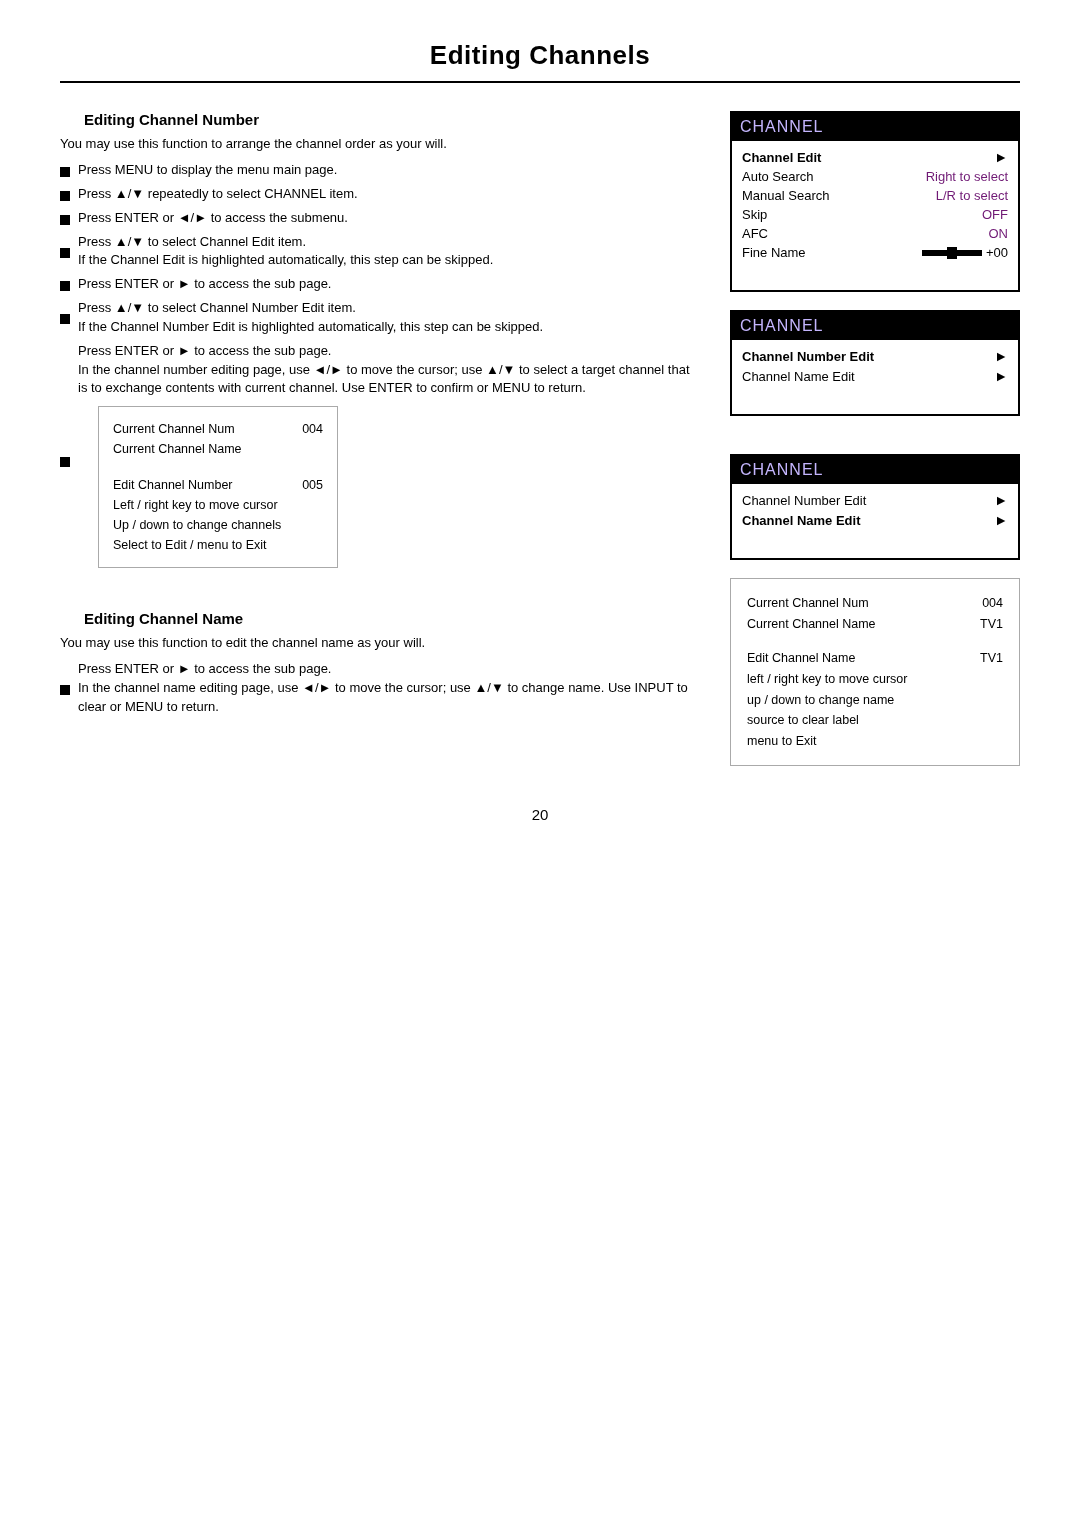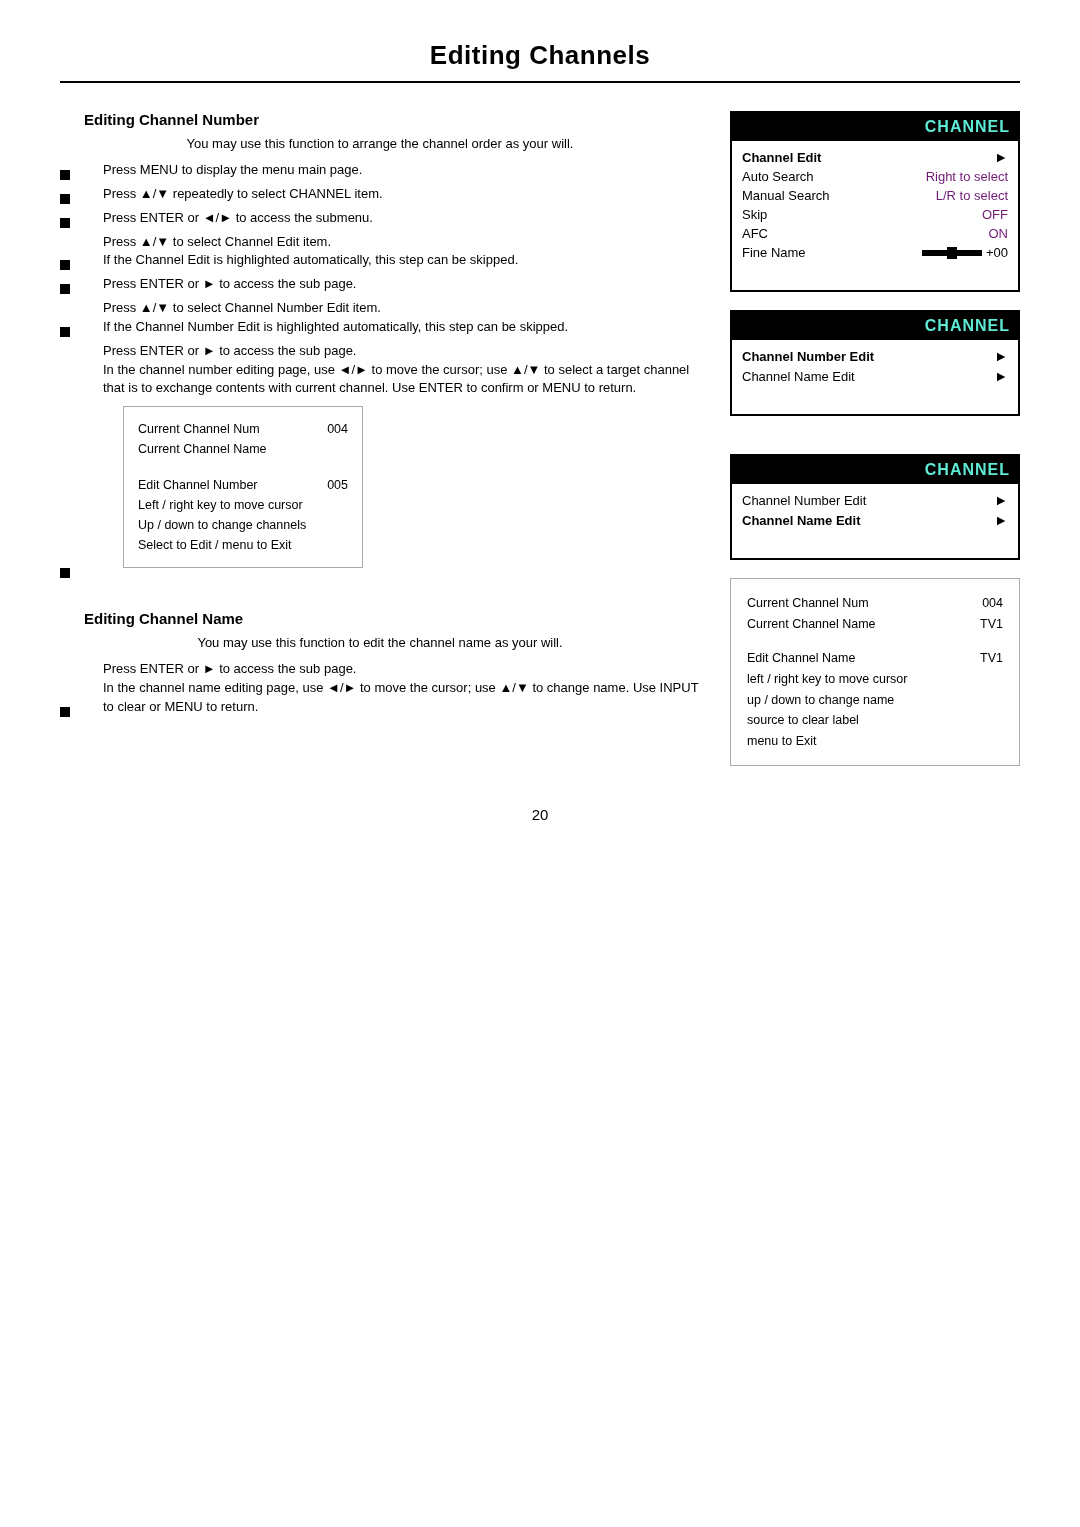--- a/index.html
+++ b/index.html
@@ -46,37 +46,35 @@
     .section-heading {
       font-size: 15px;
       font-weight: bold;
       margin-bottom: 8px;
       margin-left: 24px;
     }
 
     .section-intro {
       font-size: 13px;
       margin-bottom: 10px;
-      text-align: center;
     }
 
     
     ul.bullet-list {
       list-style: none;
       padding: 0;
       margin-bottom: 10px;
     }
 
     ul.bullet-list li {
       display: flex;
-      align-items: flex-end;
+      align-items: center;
       margin-bottom: 5px;
       font-size: 13px;
       line-height: 1.45;
-      gap: 25px;
     }
 
     ul.bullet-list li .bullet-sq {
       display: inline-block;
       width: 10px;
       height: 10px;
       background: #000;
       margin-right: 8px;
       margin-top: 3px;
       flex-shrink: 0;
@@ -88,24 +86,24 @@
 
     
     .channel-box {
       border: 2px solid #000;
       margin-bottom: 18px;
       font-size: 13px;
     }
 
     .channel-box-header {
       background: #000;
-      color: #5eead4;
-      text-align: right;
+      color: #c4b5fd;
+      text-align: left;
       font-size: 16px;
-      font-weight: bold;
+      font-weight: normal;
       padding: 5px 8px;
       letter-spacing: 1px;
     }
 
     .channel-box-body {
       padding: 6px 10px 28px 10px;
     }
 
     .channel-row {
       display: flex;

